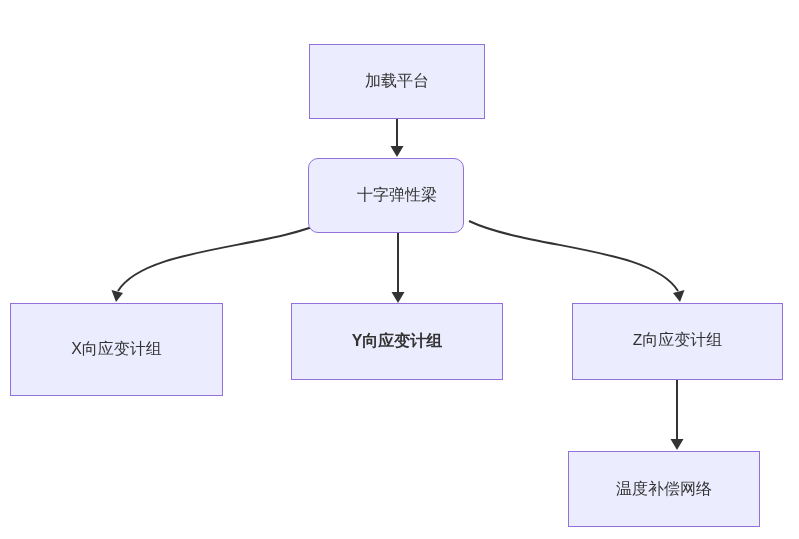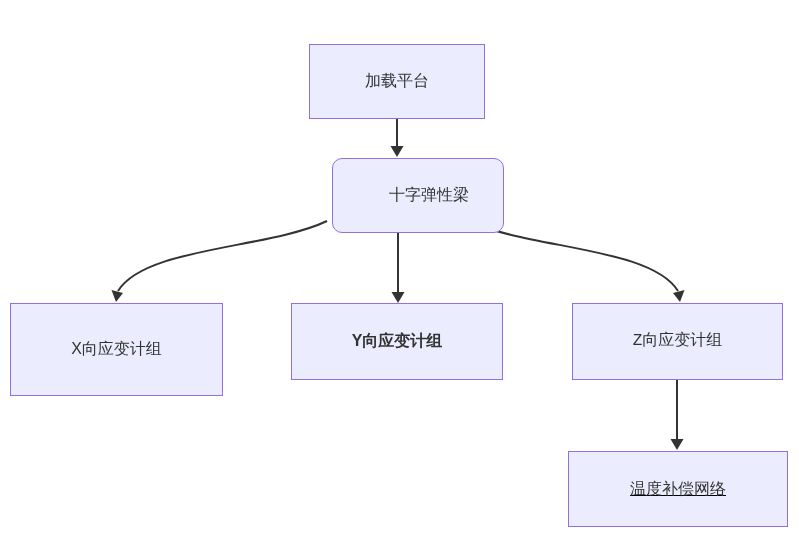--- a/index.html
+++ b/index.html
@@ -63,33 +63,33 @@
     <polygon points="680,302 673,293 684.5,290" fill="#333333"></polygon>
 
     <path d="M677,380 L677,440" stroke="#333333" stroke-width="2"></path>
     <polygon points="677,450 670.5,439 683.5,439" fill="#333333"></polygon>
   </svg>
 
   <div class="node rect" style="left:309px; top:12px; width:176px; height:75px;margin-top:32px;">
     <span class="node-label">加载平台</span>
   </div>
 
-  <div class="node rounded" style="left:332px; top:158px; width:172px; height:75px;padding-left:22px;">
+  <div class="node rounded" style="left:308px; top:158px; width:156px; height:75px;padding-left:22px;">
     <span class="node-label">十字弹性梁</span>
   </div>
 
   <div class="node rect" style="left:10px; top:303px; width:213px; height:93px;">
     <span class="node-label">X向应变计组</span>
   </div>
 
   <div class="node rect" style="left:291px; top:303px; width:212px; height:77px;font-weight:bold;">
     <span class="node-label">Y向应变计组</span>
   </div>
 
   <div class="node rect" style="left:572px; top:303px; width:211px; height:77px;font-family:Liberation Mono, monospace;">
     <span class="node-label">Z向应变计组</span>
   </div>
 
-  <div class="node rect" style="left:568px; top:451px; width:220px; height:76px;text-decoration:underline;">
+  <div class="node rect" style="left:568px; top:451px; width:192px; height:76px;">
     <span class="node-label">温度补偿网络</span>
   </div>
 
 </div>
 
 </body></html>

